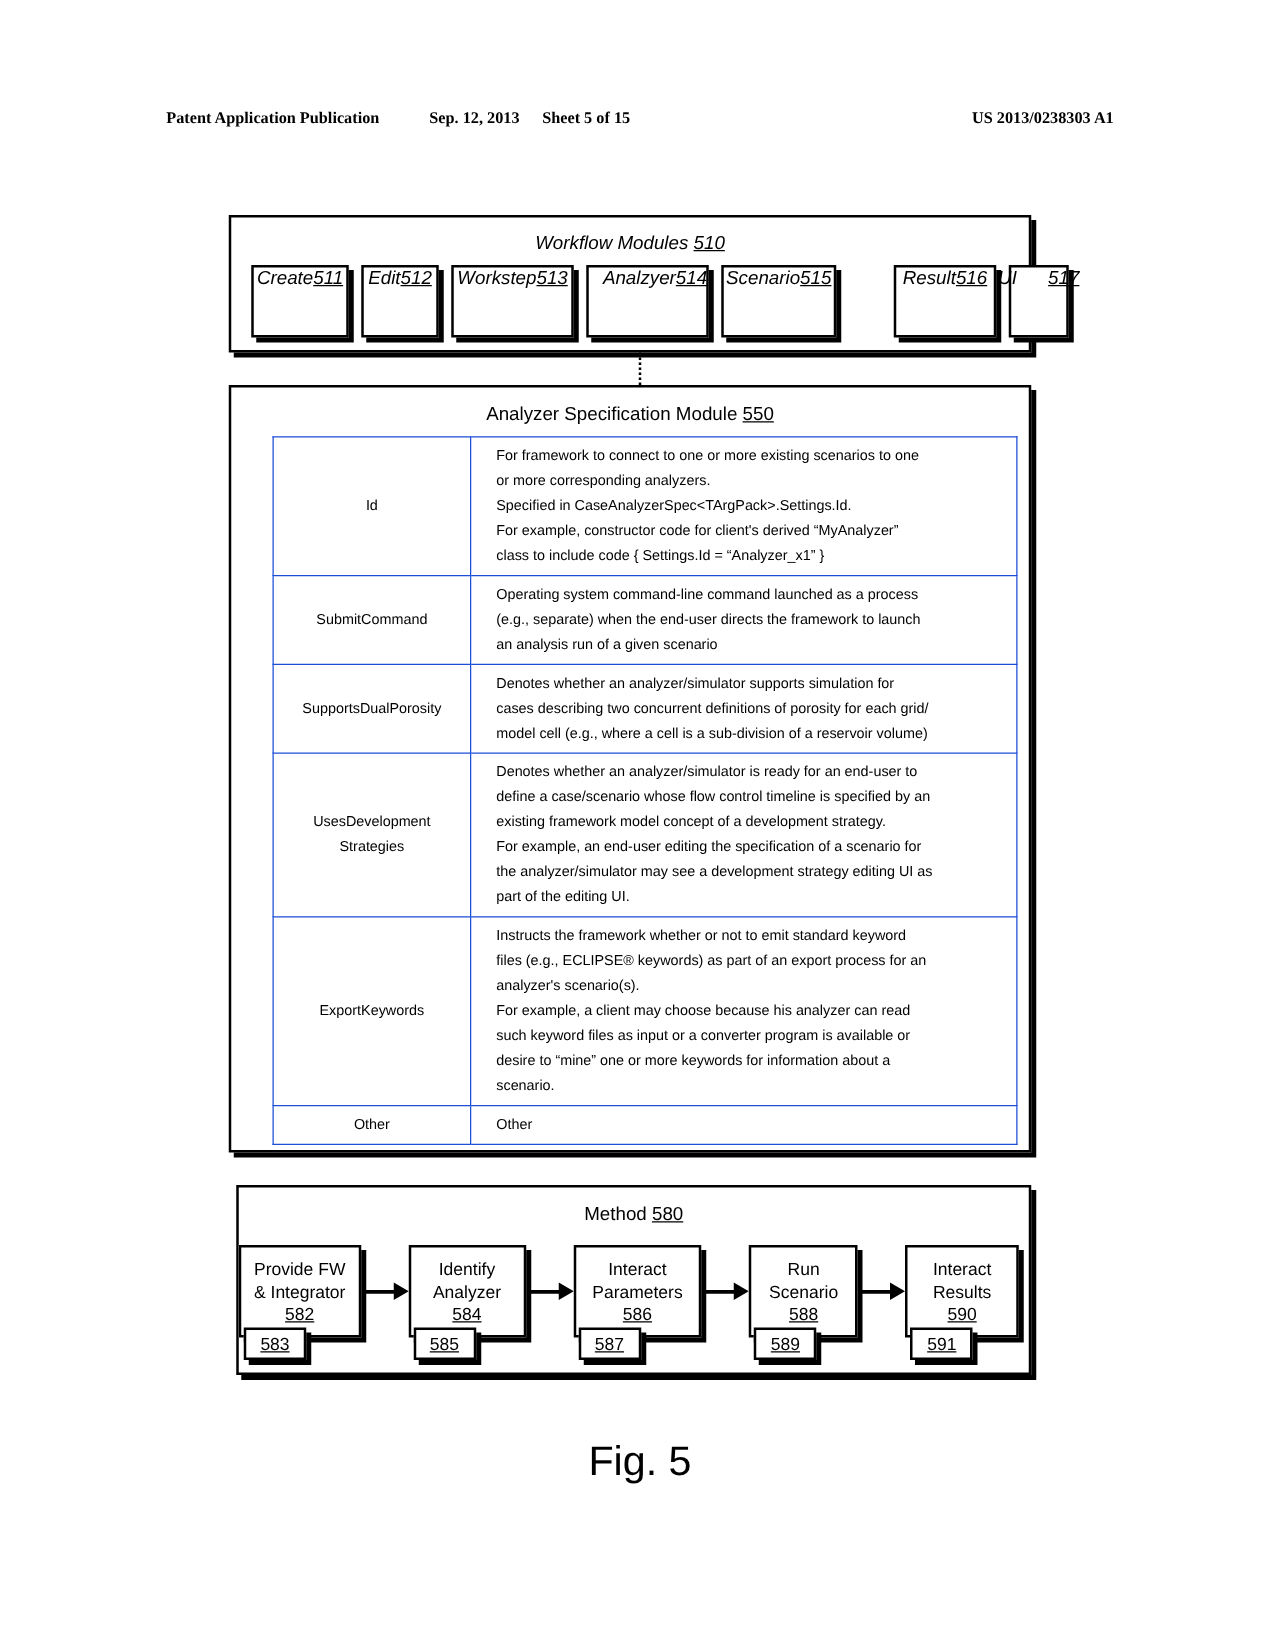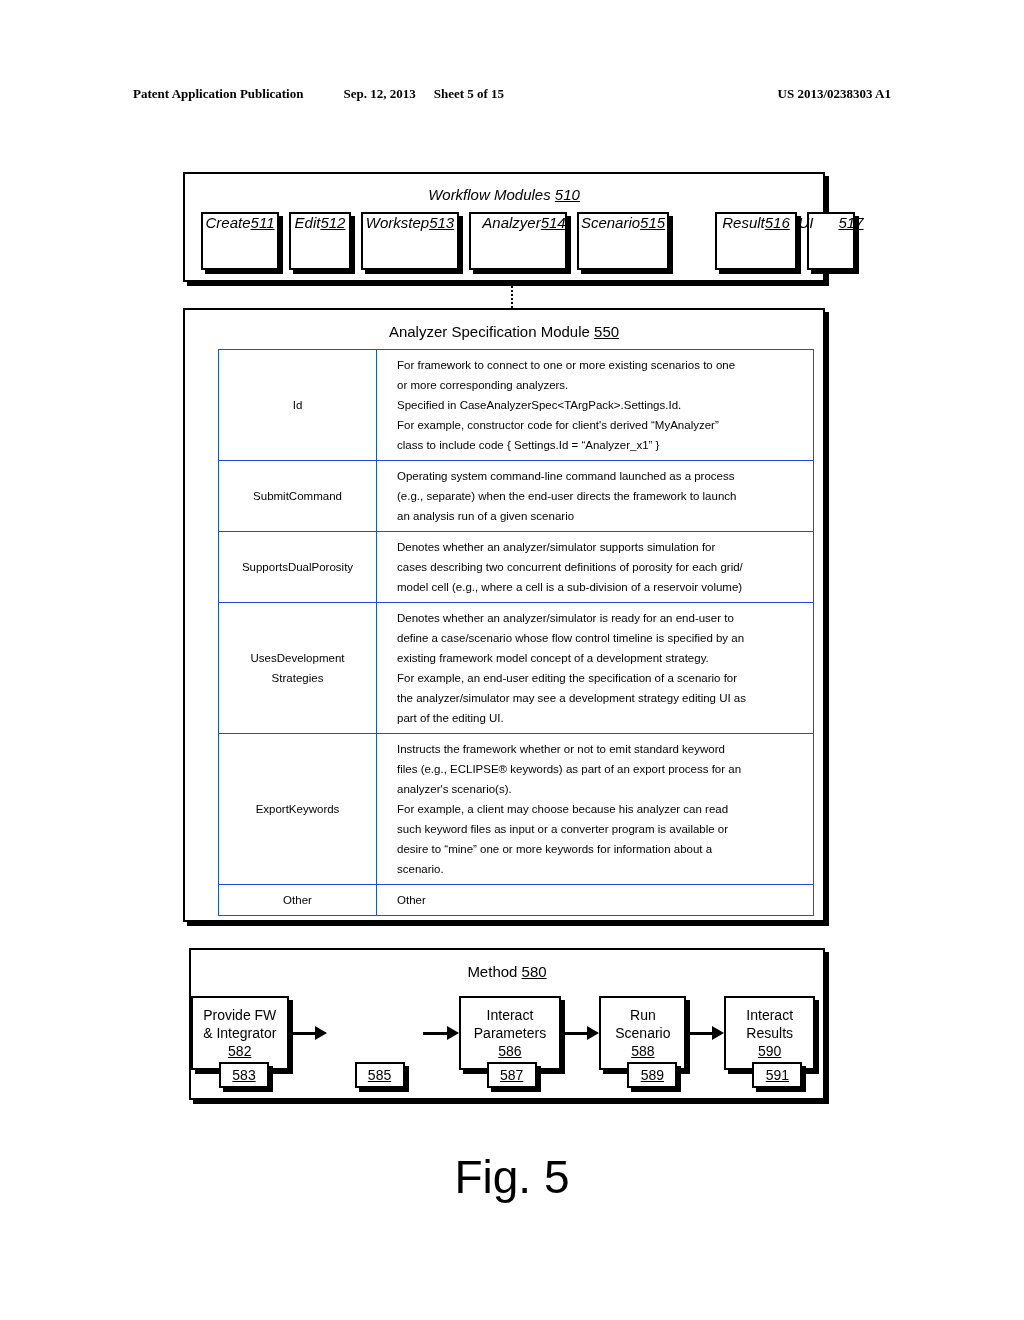--- a/index.html
+++ b/index.html
@@ -191,21 +191,20 @@
     box-sizing: border-box;
     height: 26px;
     min-width: 50px;
     display: flex;
     align-items: center;
     justify-content: center;
     font-size: 14px;
     text-decoration: underline;
     padding: 0 6px;
     z-index: 2;
-    margin-left: 24px;
   }
   .arrow {
     width: 38px;
     height: 74px;
     position: relative;
     flex: 0 0 auto;
   }
   .arrow .shaft {
     position: absolute;
     left: 2px;
@@ -230,21 +229,21 @@
   .sw-4 { width: 100px; }
   .sw-5 { width: 104px; }
 
   
   #fig-caption {
     position: absolute;
     left: 0;
     right: 0;
     top: 1150px;
     text-align: center;
-    font-size: 46px;
+    font-size: 33px;
     font-family: "Liberation Sans", sans-serif;
   }
 </style>
 </head>
 <body>
 
 <div class="pat-header">
   <span class="h-pub">Patent Application Publication</span>
   <span class="h-date">Sep. 12, 2013</span>
   <span class="h-sheet">Sheet 5 of 15</span>
@@ -389,20 +388,25 @@
       </div>
       <div class="step-sub">583</div>
     </div>
 
     <div class="arrow">
       <div class="shaft"></div>
       <div class="head"></div>
     </div>
 
     <div class="step-wrap sw-2">
+      <div class="step-main">
+        <span>Identify</span>
+        <span>Analyzer</span>
+        <span class="num">584</span>
+      </div>
       <div class="step-sub">585</div>
     </div>
 
     <div class="arrow">
       <div class="shaft"></div>
       <div class="head"></div>
     </div>
 
     <div class="step-wrap sw-3">
       <div class="step-main">

